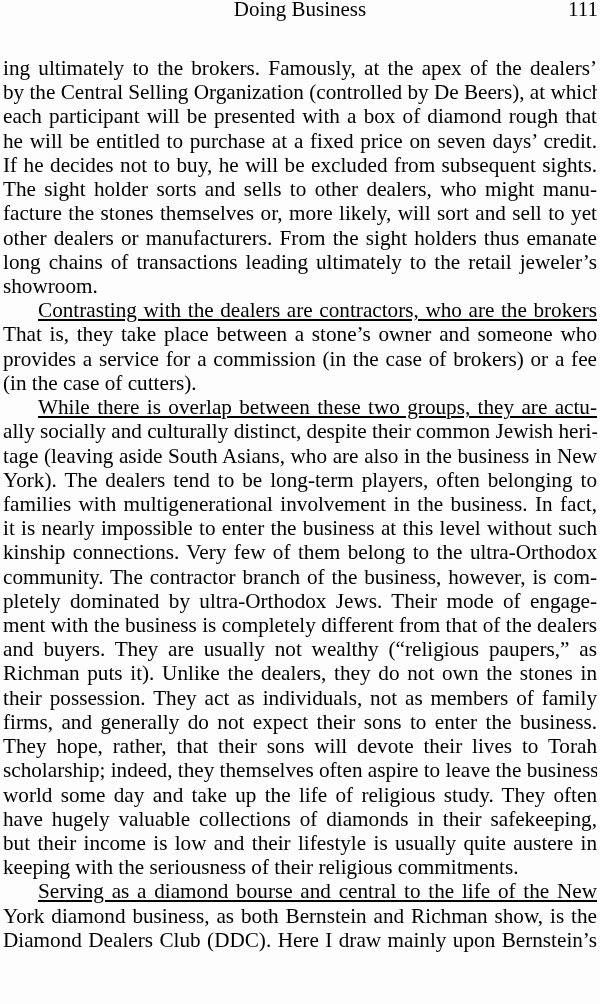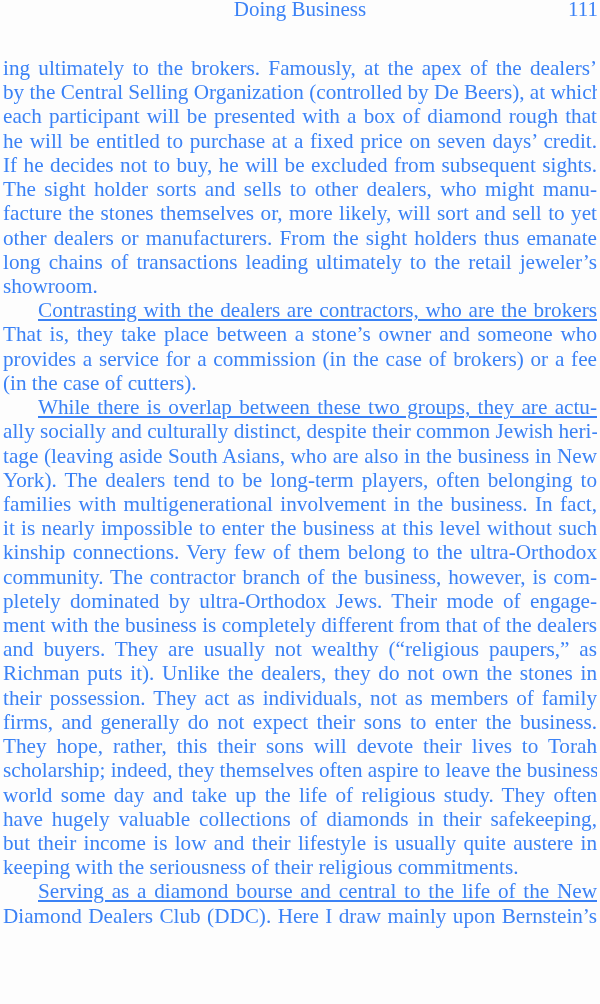--- a/index.html
+++ b/index.html
@@ -1,17 +1,17 @@
 <!DOCTYPE html>
 <html><head>
 <meta charset="utf-8">
 <style>
   html, body { margin: 0; padding: 0; background: #ffffff; }
   body { width: 600px; height: 1004px; overflow: hidden; position: relative; }
-  .page { position: absolute; left: 0; top: 0; width: 600px; height: 1004px; background: #fdfdfd; color: #3b82f6; font-family: "Liberation Serif", "DejaVu Serif", serif; }
+  .page { position: absolute; left: 0; top: 0; width: 600px; height: 1004px; background: #fdfdfd; color: #000000; font-family: "Liberation Serif", "DejaVu Serif", serif; }
   .running-head { position: absolute; top: -4px; left: 0; width: 600px; height: 26px; font-size: 21px; line-height: 26px; }
   .running-title { position: absolute; left: 0; width: 600px; text-align: center; }
   .page-number { position: absolute; right: 2px; }
   .body-text { position: absolute; left: 3px; top: 56px; width: 594px; font-size: 21.2px; line-height: 24.22px; }
   .line { display: block; height: 24.22px; white-space: nowrap; text-align: justify; text-align-last: justify; overflow: hidden; }
   .line.last { text-align-last: left; }
   .line.indent { padding-left: 35px; text-decoration: underline; }
 </style>
 </head>
 <body>
@@ -44,23 +44,24 @@
     <span class="line">families with multigenerational involvement in the business. In fact,</span>
     <span class="line">it is nearly impossible to enter the business at this level without such</span>
     <span class="line">kinship connections. Very few of them belong to the ultra-Orthodox</span>
     <span class="line">community. The contractor branch of the business, however, is com-</span>
     <span class="line">pletely dominated by ultra-Orthodox Jews. Their mode of engage-</span>
     <span class="line">ment with the business is completely different from that of the dealers</span>
     <span class="line">and buyers. They are usually not wealthy (“religious paupers,” as</span>
     <span class="line">Richman puts it). Unlike the dealers, they do not own the stones in</span>
     <span class="line">their possession. They act as individuals, not as members of family</span>
     <span class="line">firms, and generally do not expect their sons to enter the business.</span>
-    <span class="line">They hope, rather, this their sons will devote their lives to Torah</span>
+    <span class="line">They hope, rather, that their sons will devote their lives to Torah</span>
     <span class="line">scholarship; indeed, they themselves often aspire to leave the business</span>
     <span class="line">world some day and take up the life of religious study. They often</span>
     <span class="line">have hugely valuable collections of diamonds in their safekeeping,</span>
     <span class="line">but their income is low and their lifestyle is usually quite austere in</span>
     <span class="line last">keeping with the seriousness of their religious commitments.</span>
     <span class="line indent">Serving as a diamond bourse and central to the life of the New</span>
+    <span class="line">York diamond business, as both Bernstein and Richman show, is the</span>
     <span class="line">Diamond Dealers Club (DDC). Here I draw mainly upon Bernstein’s</span>
 
   </div>
 </div>
 
 </body></html>

